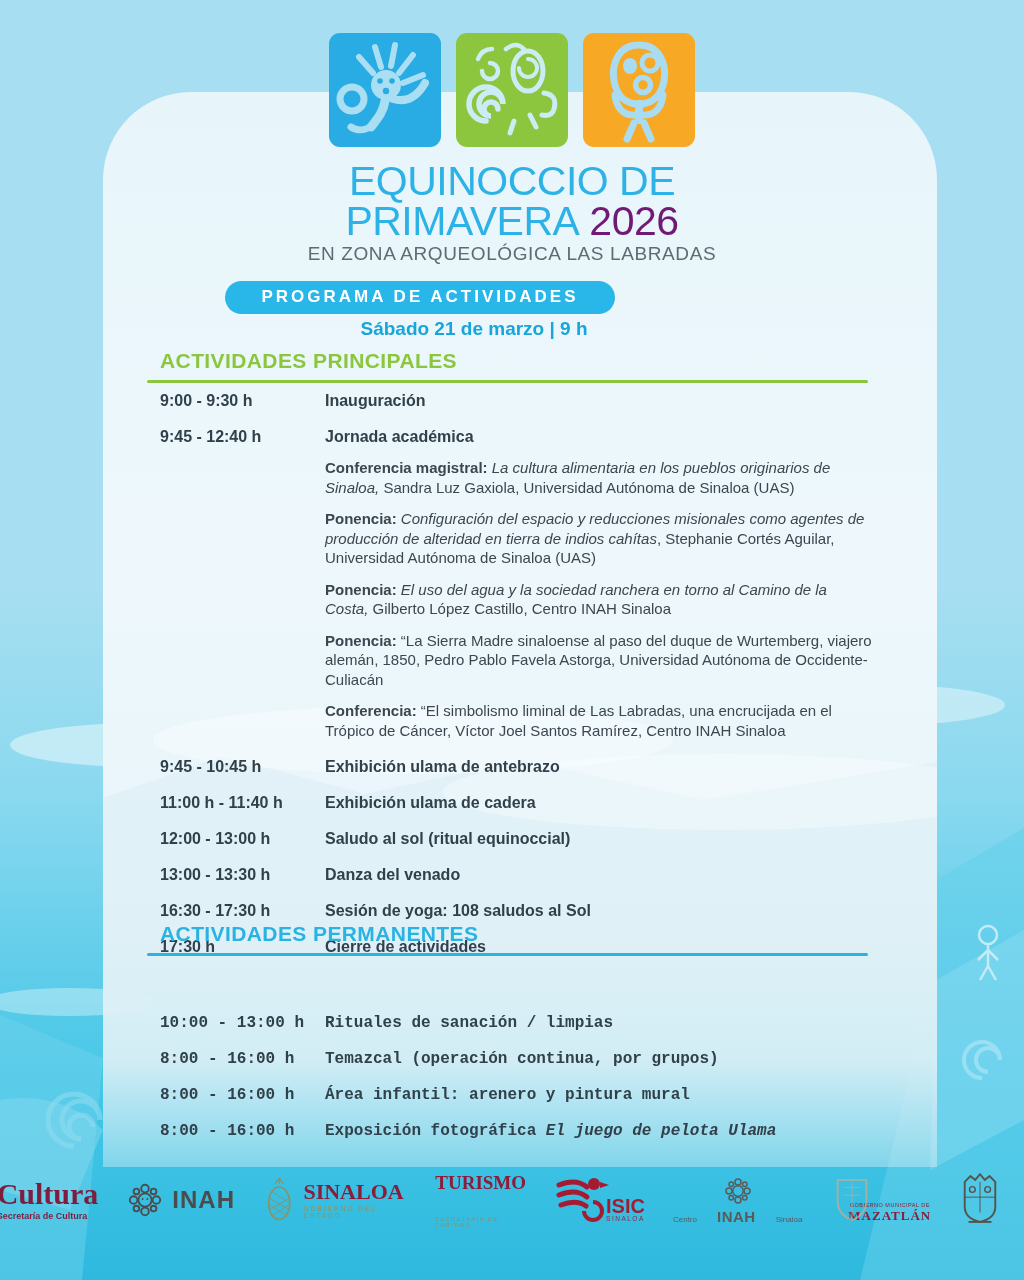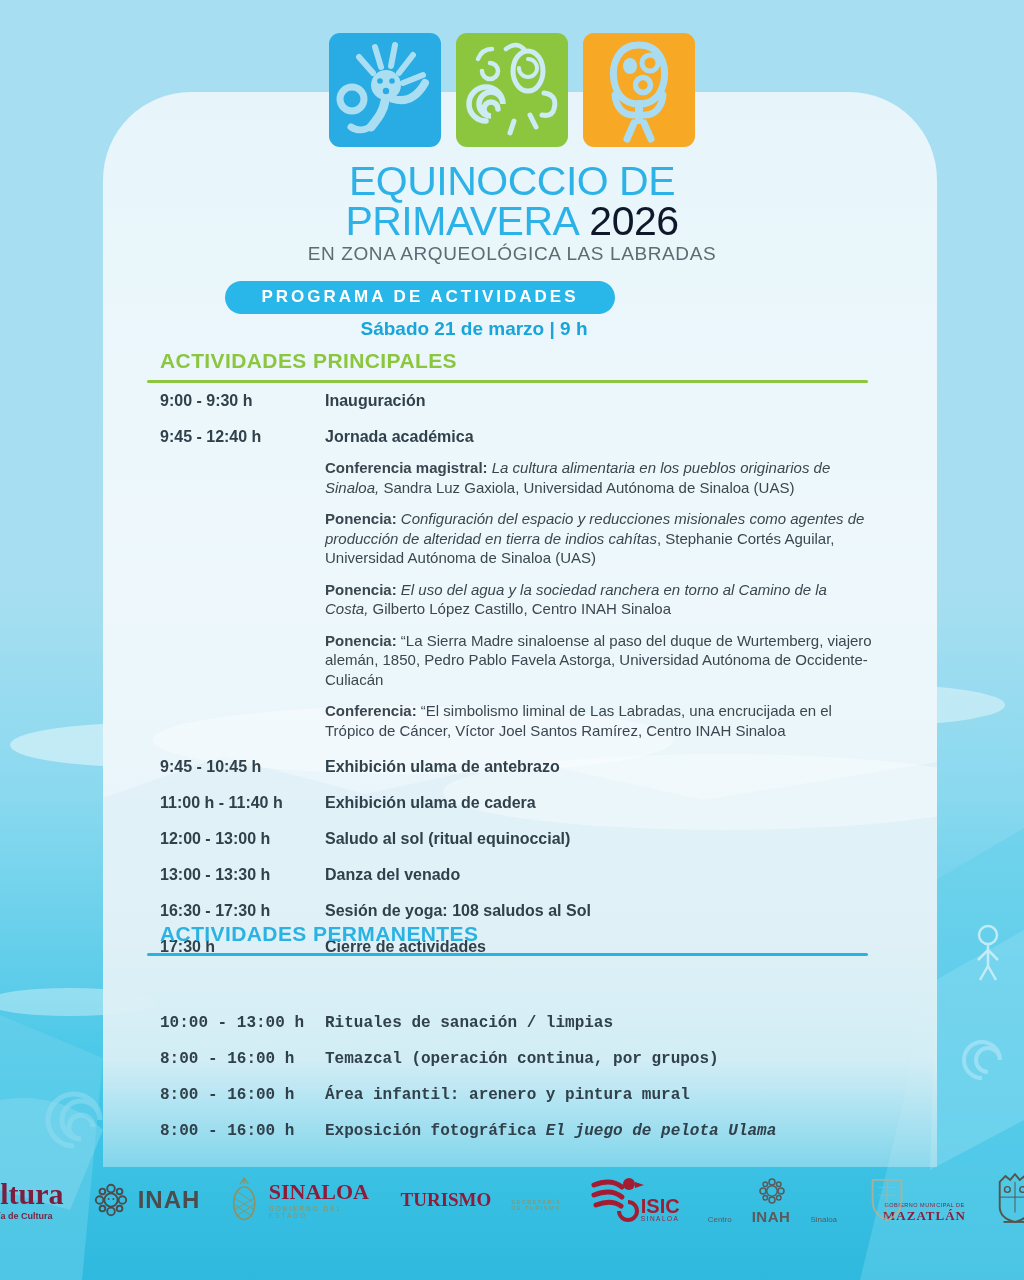--- a/index.html
+++ b/index.html
@@ -19,21 +19,21 @@
   .card-decor { position:absolute; left:0; top:0; }
   .tiles { position:absolute; top:33px; left:0; width:1024px; display:flex; justify-content:center; gap:15px; z-index:3; }
   .tile { width:112px; height:114px; border-radius:11px; }
   .tile svg { width:100%; height:100%; }
   .tile-blue { background:#29abe3; }
   .tile-green { background:#8cc63f; }
   .tile-orange { background:#f7a825; }
 
   .title-block { position:absolute; top:161px; left:0; width:1024px; text-align:center; z-index:3;
     color:#2cb2e6; font-weight:normal; font-size:41px; line-height:40px; letter-spacing:-.5px; }
-  .title-block .year { color:#0f172a; margin-left:10px; }
+  .title-block .year { color:#701a75; margin-left:10px; }
   .subtitle { position:absolute; top:243px; left:0; width:1024px; text-align:center; z-index:3;
     color:#5e6b74; font-size:19px; letter-spacing:.6px; }
   .pill-wrap { position:absolute; top:281px; left:0; width:840px; text-align:center; z-index:3; }
   .pill { display:inline-block; background:#29b6e9; color:#fff; font-weight:bold; font-size:17px;
     letter-spacing:3px; padding:6px 36px 7px; border-radius:999px; }
   .date-line { position:absolute; top:318px; left:0; width:948px; text-align:center; z-index:3;
     color:#17a5da; font-weight:bold; font-size:19px; }
 
   .section-header { position:absolute; left:147px; width:721px; z-index:3; }
   .section-header h2 { margin-left:13px; font-size:21px; letter-spacing:.4px; font-weight:bold; }
@@ -52,21 +52,21 @@
   .footer { position:absolute; left:0; top:1150px; width:1024px; height:100px; z-index:3;
     display:flex; align-items:center; justify-content:center; gap:14px; }
   .sep { width:2px; height:48px; background:rgba(176,156,96,.55); }
   .logo { display:flex; align-items:center; gap:8px; }
   .cultura-word { font-family:"Liberation Serif", serif; font-weight:bold; font-size:30px; color:#7d1e3f; line-height:30px; }
   .sc-sub { font-size:9px; font-weight:bold; color:#7d1e3f; margin-top:2px; }
   .inah-word { font-weight:bold; font-size:24px; letter-spacing:1px; color:#4c4c4c; }
   .sin-stack { display:flex; flex-direction:column; }
   .sin-word { font-family:"Liberation Serif", serif; font-weight:bold; font-size:22px; color:#8c1c3a; line-height:22px; }
   .sin-sub { font-size:6.5px; letter-spacing:2px; color:#8f9063; margin-top:2px; }
-  .tur-stack { display:flex; align-items:flex-end;gap:20px; }
+  .tur-stack { display:flex; flex-direction:column; align-items:center;gap:20px; }
   .tur-word { font-family:"Liberation Serif", serif; font-weight:bold; font-size:19px; color:#8c1c3a; }
   .tur-sub { font-size:5.5px; letter-spacing:1.5px; color:#8f9063; margin-top:2px; }
   .isic-stack { display:flex; flex-direction:column; margin-left:-14px; margin-top:18px; }
   .isic-word { font-weight:bold; font-size:20px; color:#a31c32; line-height:18px; }
   .isic-sub { font-size:6.5px; letter-spacing:1.5px; color:#a31c32; }
   .cinah-line { display:flex; align-items:baseline; gap:20px; color:#5a5a5a; }
   .cinah-pre, .cinah-suf { font-size:8px; }
   .cinah-word { font-weight:bold; font-size:15px; letter-spacing:.5px; }
   .maz-stack { display:flex; flex-direction:column; align-items:center; margin-left:-34px; margin-top:26px; }
   .maz-pre { font-size:5.5px; color:#8c1c3a; letter-spacing:.5px; }

